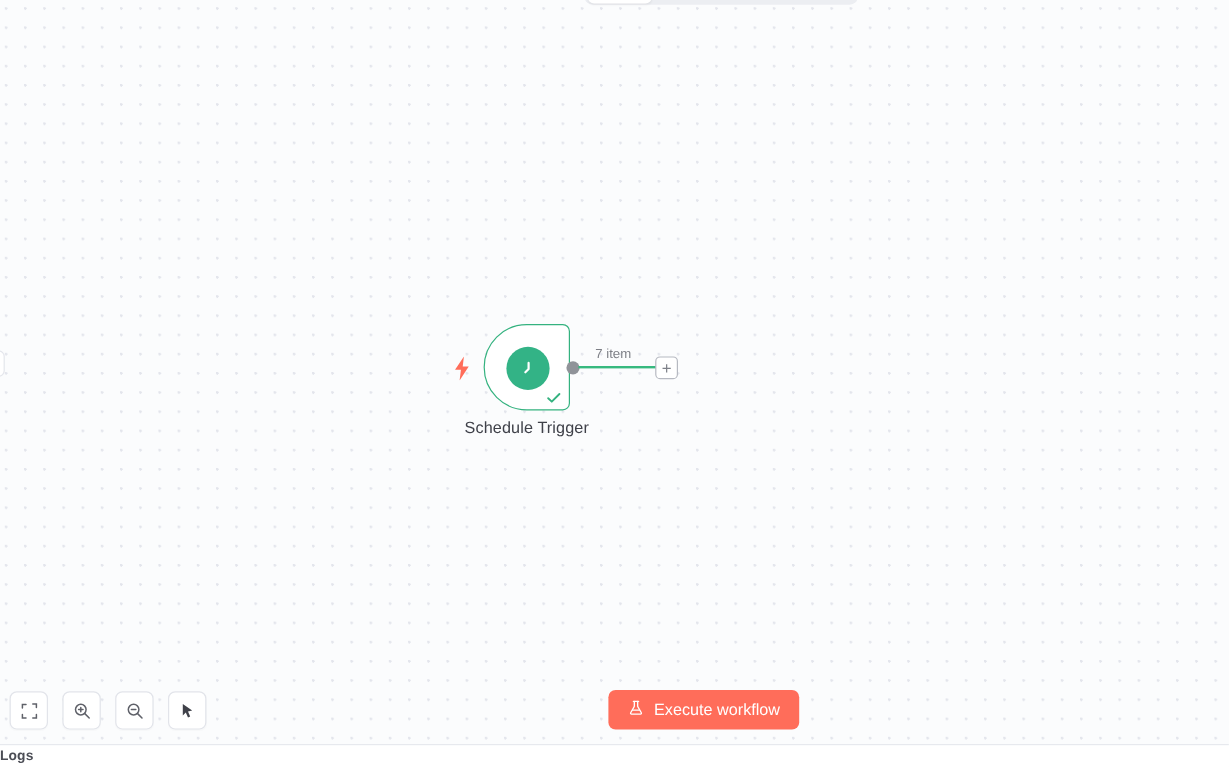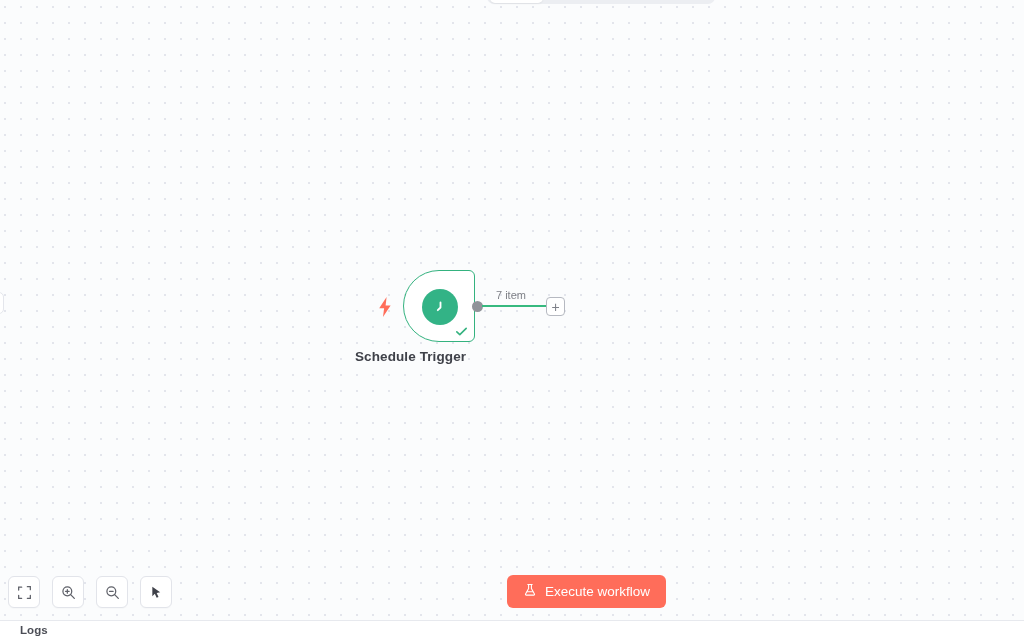--- a/index.html
+++ b/index.html
@@ -118,26 +118,25 @@
     right: 5px;
     bottom: 2px;
     width: 15px;
     height: 15px;
   }
   #node-label {
     position: absolute;
     left: -48px;
     top: 79px;
     width: 168px;
-    text-align: left;
+    text-align: center;
     font-size: 13.5px;
     color: #3f4149;
     letter-spacing: 0.1px;
     white-space: nowrap;
-    font-weight: bold;
   }
 
   
   #output-port {
     position: absolute;
     left: 69px;
     top: 31px;
     width: 11px;
     height: 11px;
     border-radius: 50%;
@@ -232,21 +231,21 @@
     background: #ffffff;
     border-top: 1px solid #e7e9ee;
     box-sizing: border-box;
     display: flex;
     align-items: center;
     z-index: 35;
   }
   #logs-label {
     font-size: 11.5px;
     color: #4b4d55;
-    padding-left: 20px;
+    padding-left: 0;
     font-weight: 600;
     letter-spacing: 0.1px;
     text-align: right;
   }
 </style>
 </head>
 <body>
 
 <div id="canvas">
 

